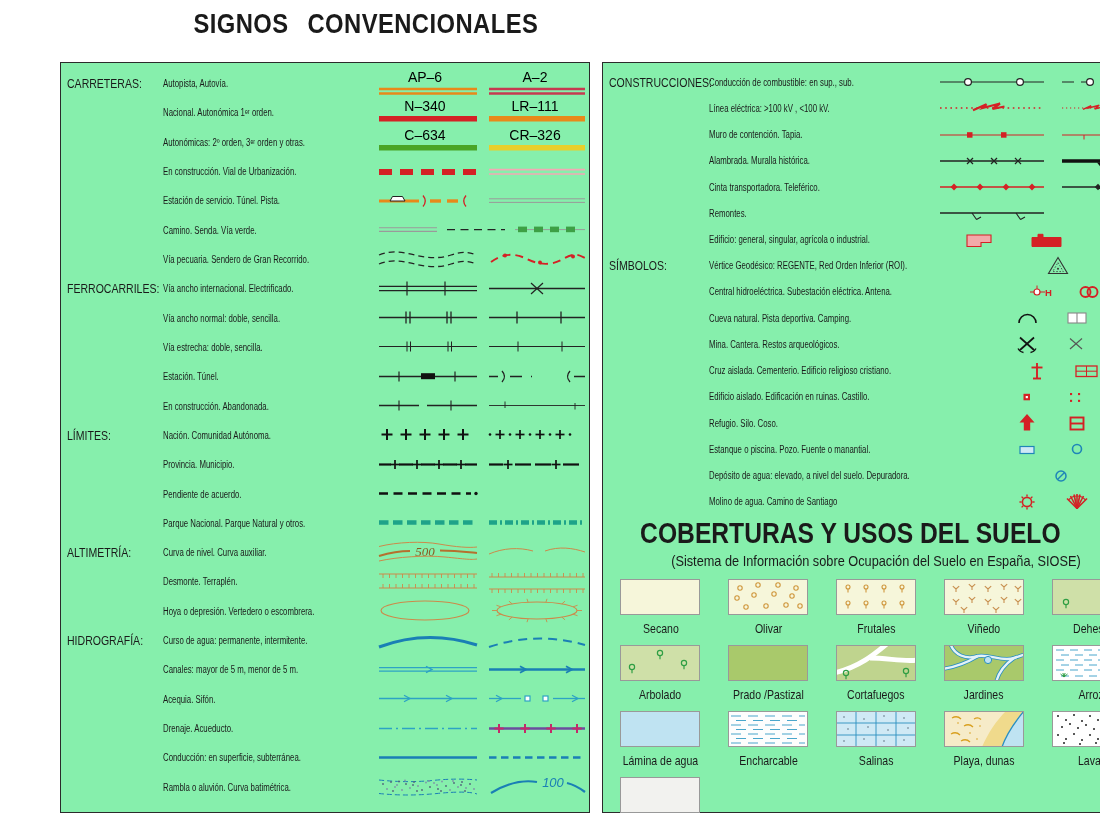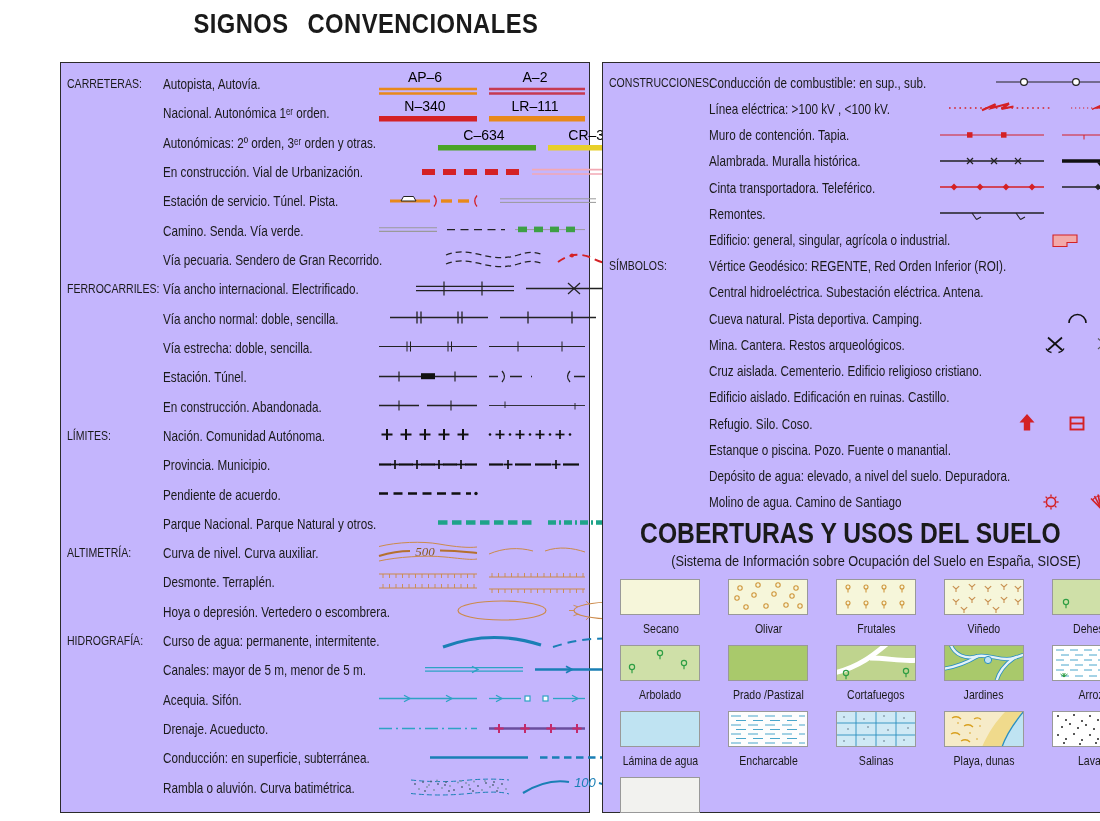--- a/index.html
+++ b/index.html
@@ -2,29 +2,29 @@
 <html><head>
 <meta charset="utf-8">
 <style>
   html,body{margin:0;padding:0;background:#fff;}
   .canvas{position:relative;width:1100px;height:821px;background:#fff;overflow:hidden;
           font-family:"Liberation Sans",sans-serif;color:#1a1a1a;margin-left:45px;}
   .main-title{position:absolute;left:118px;top:8px;font-size:28px;font-weight:700;
               letter-spacing:.5px;word-spacing:14px;white-space:nowrap;}
   .cond{display:inline-block;transform:scaleX(.78);transform-origin:0 50%;white-space:nowrap;}
   .condc{display:inline-block;transform:scaleX(.85);transform-origin:50% 50%;white-space:nowrap;}
-  .panel{position:absolute;top:62px;height:751px;border:1.6px solid #2b2b2b;background:#c4b5fd;box-sizing:border-box;}
+  .panel{position:absolute;top:62px;height:751px;border:1.6px solid #2b2b2b;background:#86efac;box-sizing:border-box;}
   .panel.left{left:15px;width:530px;}
   .panel.right{left:557px;width:548px;}
   .rows{display:flex;flex-direction:column;height:100%;padding:6px 0 10px;box-sizing:border-box;}
   .rows.rright{height:452px;padding:6px 0 0;}
   .lrow{flex:1 1 0;display:flex;align-items:center;min-height:0;}
   .cat{width:96px;padding-left:6px;font-size:13.5px;flex:none;}
   .rright .cat{width:100px;}
-  .desc{flex:1 1 auto;font-size:15px;overflow:visible;}
+  .desc{flex:1 1 auto;font-size:10px;overflow:visible;}
   .sym{flex:none;width:212px;display:flex;align-items:center;}
   .rright .sym{width:217px;}
   .lu-title{text-align:left;font-size:29px;font-weight:700;margin-top:2px;}
   .lu-sub{text-align:center;font-size:15px;margin-top:2px;}
   .lu-grid{display:grid;grid-template-columns:repeat(5,1fr);gap:9px 7px;padding:10px 7px 0;}
   .lu-cell{display:flex;flex-direction:column;align-items:center;}
   .lu-label{font-size:13.5px;margin-top:2px;text-align:center;}
 </style>
 </head>
 <body>

